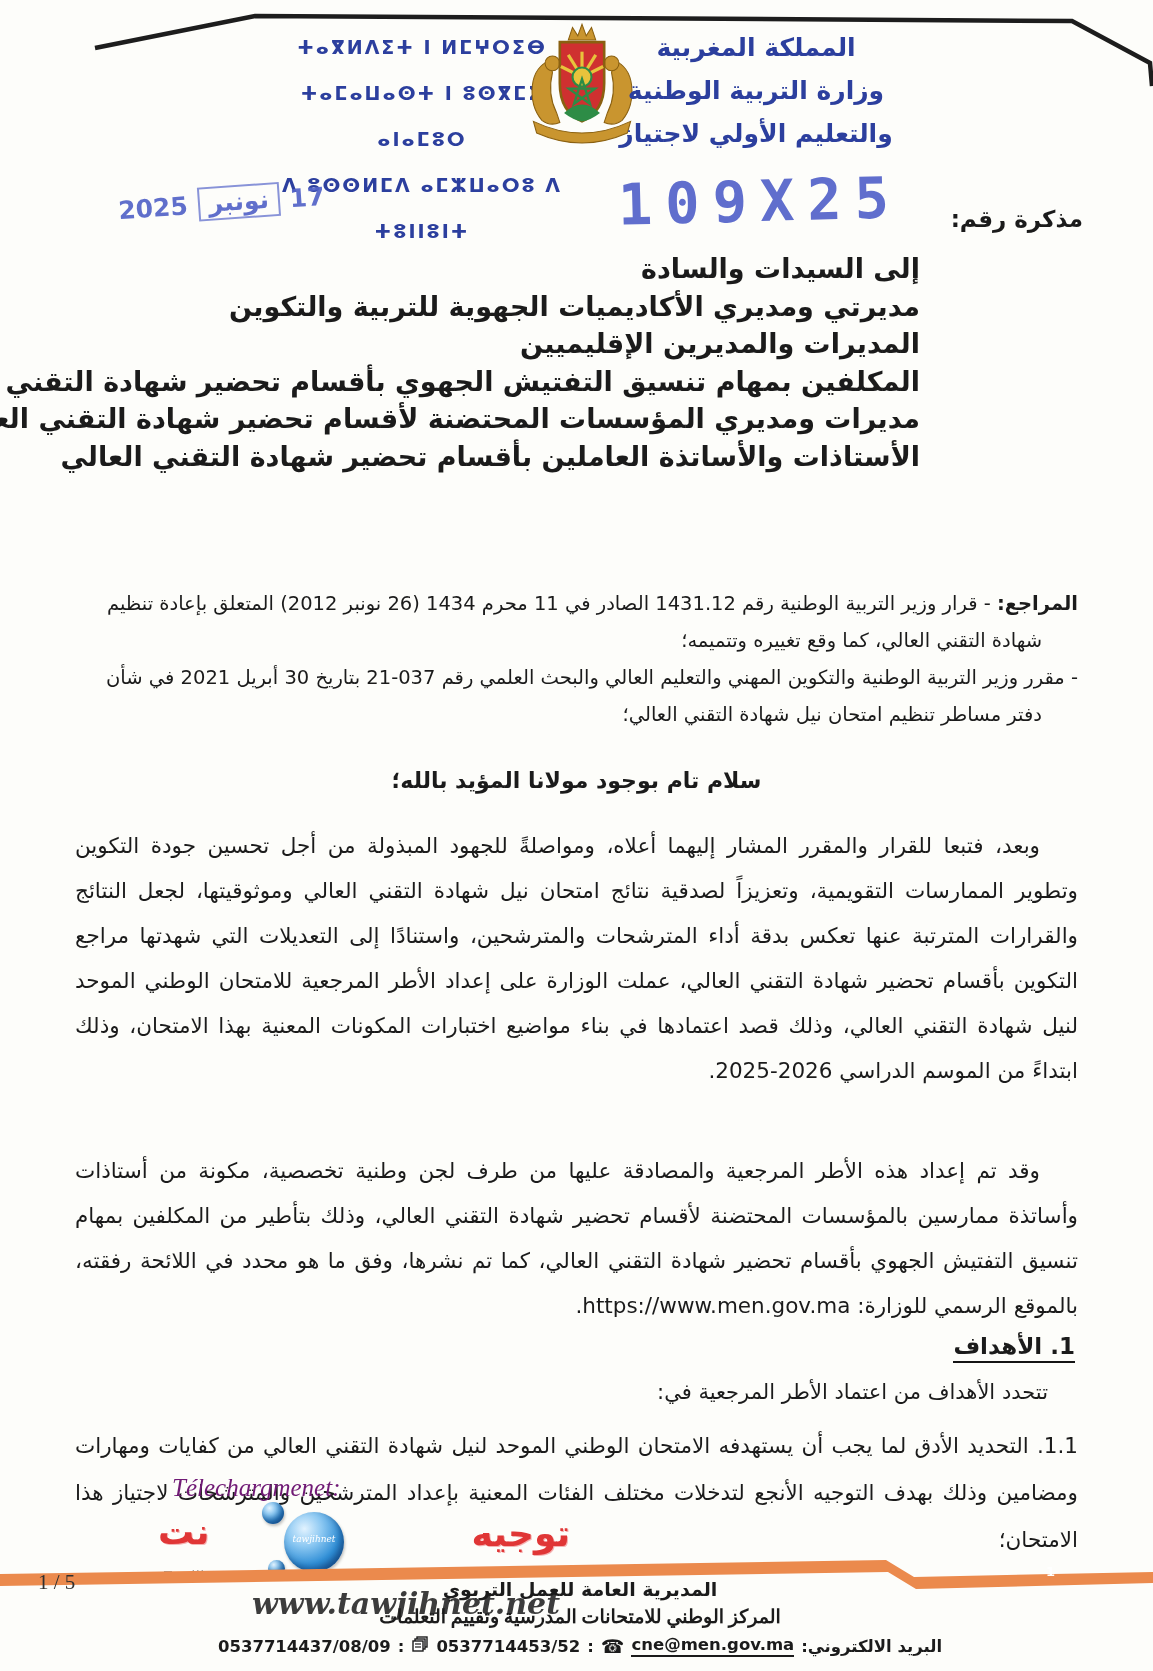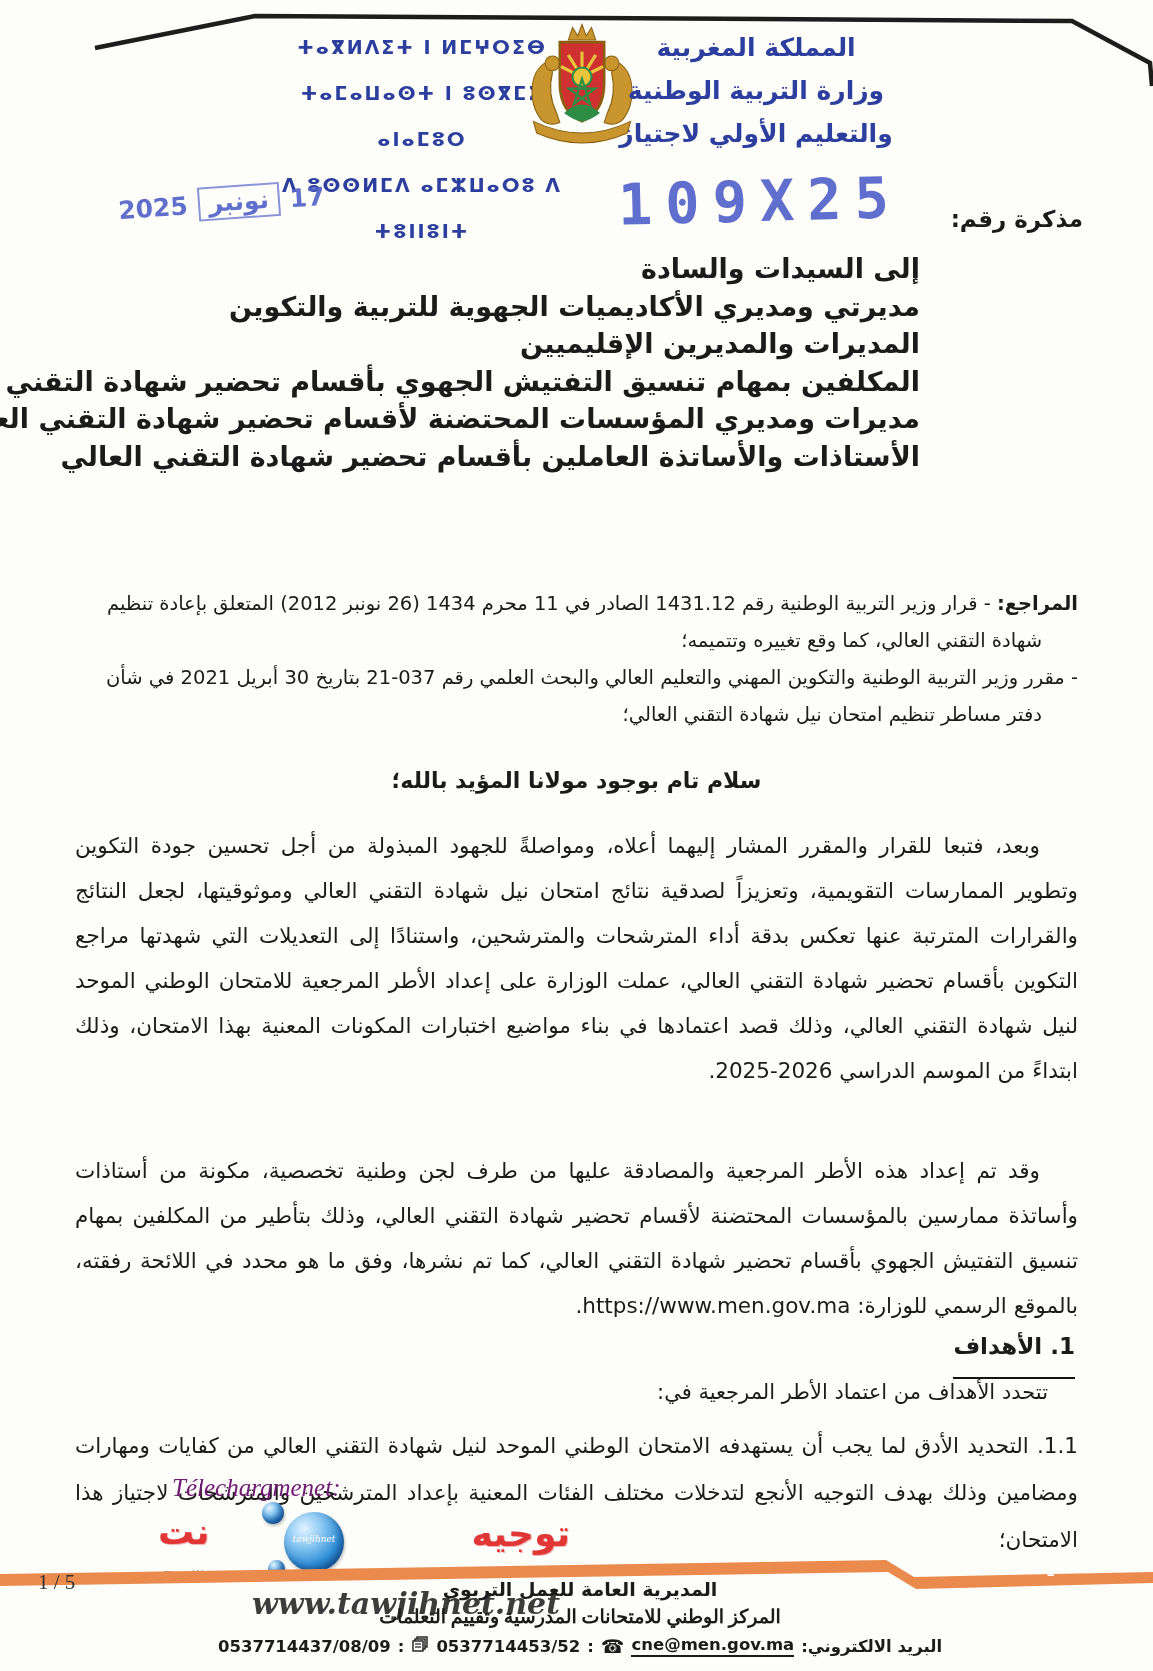--- a/index.html
+++ b/index.html
@@ -35,21 +35,21 @@
   .refs{right:75px;left:80px;top:585px;font-size:19.5px;line-height:37px;text-align:right;}
   .refs .ref{padding-right:36px;text-indent:-36px;}
   .refs .lbl{font-weight:bold;}
 
   
   .greeting{left:75px;top:768px;width:1003px;text-align:center;font-size:22px;font-weight:bold;}
   .para{left:75px;width:1003px;font-size:21.5px;line-height:45px;text-align:justify;text-indent:38px;}
   .p1{top:823px;}
   .p2{top:1148px;}
   .sec-head{right:78px;top:1333px;font-size:23px;font-weight:bold;}
-  .sec-head span{display:inline-block;border-bottom:2.5px solid #141414;padding-bottom:18px;}
+  .sec-head span{display:inline-block;border-bottom:2.5px solid #141414;padding-bottom:2px;}
   .sec-intro{right:105px;top:1380px;font-size:21px;}
   .sec-item{top:1422px;left:75px;width:1003px;font-size:21.5px;line-height:47px;text-align:justify;text-indent:0;}
 
   
   .wm-caption{left:172px;top:1474px;font-family:Liberation Serif, serif;font-style:italic;
     font-size:25px;color:#701a75;}
   .wm-logo{left:150px;top:1502px;width:420px;height:86px;}
   .wm-word{position:absolute;color:#e03636;font-weight:bold;font-size:36px;line-height:56px;
     text-shadow:1px 1px 0 #f5b3b3;text-align:center;}
   .wm-right{right:0;top:4px;}

